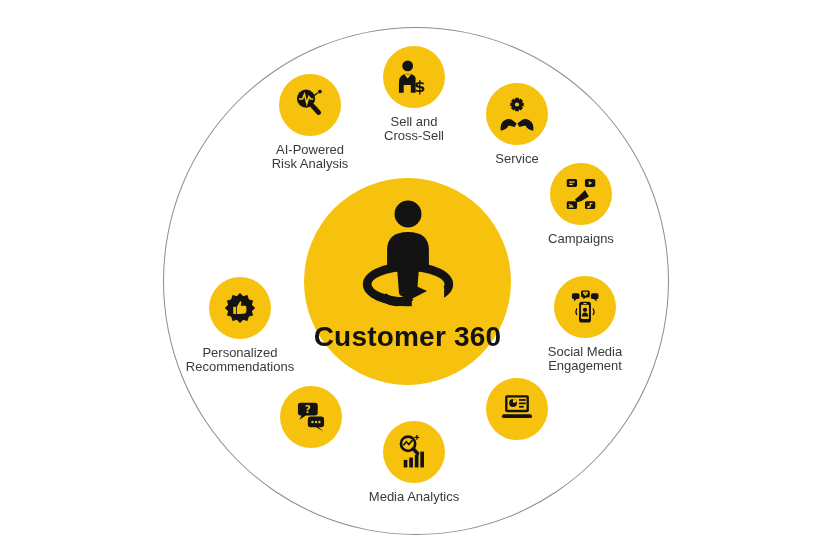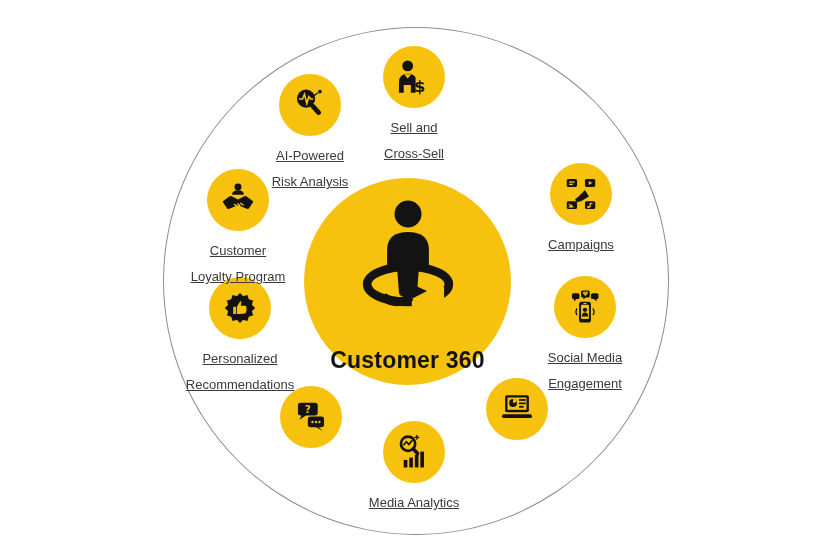--- a/index.html
+++ b/index.html
@@ -11,30 +11,30 @@
     position:absolute;left:163px;top:27px;width:506px;height:508px;
     border:1px solid #8d8d8d;border-radius:50%;box-sizing:border-box;background:#ffffff;
   }
   .center-hub{
     position:absolute;left:304px;top:178px;width:207px;height:207px;
     background:#F7C20E;border-radius:50%;
   }
   .center-hub svg{position:absolute;left:50%;top:16px;transform:translateX(-50%);}
   .center-title{
     position:absolute;top:143px;left:0;width:100%;text-align:center;
-    font-size:23px;font-weight:700;color:#131313;letter-spacing:0.2px;margin-top:26px;
+    font-size:28px;font-weight:700;color:#131313;letter-spacing:0.2px;
   }
   .node{position:absolute;width:170px;display:flex;flex-direction:column;align-items:center;}
   .bubble{
     width:62px;height:62px;border-radius:50%;background:#F7C20E;
     display:flex;align-items:center;justify-content:center;flex:0 0 auto;
   }
   .node-label{
     margin-top:7px;text-align:center;white-space:pre-line;
-    font-size:13px;line-height:26px;color:#3a3a3a;font-weight:400;text-decoration:underline;
+    font-size:13px;line-height:14px;color:#3a3a3a;font-weight:400;
   }
 </style>
 </head>
 <body>
 
 <div class="stage">
 
   <div class="outer-ring"></div>
 
   <div class="center-hub">
@@ -60,20 +60,37 @@
           <path d="M5 44 V31 Q5 20 16 20 Q24 20 26 25 L26 44 H20 V34 H11 V44 Z"></path>
         </g>
         <polygon points="11.5,20.5 16,26 20.5,20.5" fill="#F7C20E"></polygon>
         <text x="24" y="43" font-size="21" font-weight="bold" fill="#131313" font-family="'DejaVu Sans',sans-serif">$</text>
       </svg>
     </div>
     <div class="node-label">Sell and
 Cross-Sell</div>
   </div>
 
+  <div class="node" style="left:432px;top:83px;">
+    <div class="bubble">
+      <svg viewBox="0 0 48 48" width="38" height="38">
+        <g fill="#131313">
+          <rect x="21.7" y="3.5" width="4.6" height="17"></rect>
+          <rect x="21.7" y="3.5" width="4.6" height="17" transform="rotate(45 24 12)"></rect>
+          <rect x="21.7" y="3.5" width="4.6" height="17" transform="rotate(90 24 12)"></rect>
+          <rect x="21.7" y="3.5" width="4.6" height="17" transform="rotate(135 24 12)"></rect>
+          <circle cx="24" cy="12" r="6.8"></circle>
+          <circle cx="24" cy="12" r="2.6" fill="#F7C20E"></circle>
+          <path d="M3.5 45 Q2 35 9 31.5 Q15 28.8 20 33 L23.5 36 L21 40.5 L13.5 38.5 Q10.5 44 3.5 45 Z"></path>
+          <path d="M44.5 45 Q46 35 39 31.5 Q33 28.8 28 33 L24.5 36 L27 40.5 L34.5 38.5 Q37.5 44 44.5 45 Z"></path>
+        </g>
+      </svg>
+    </div>
+    <div class="node-label">Service</div>
+  </div>
 
   <div class="node" style="left:496px;top:163px;">
     <div class="bubble">
       <svg viewBox="0 0 48 48" width="38" height="38">
         <g fill="#131313">
           <rect x="6" y="5" width="13" height="10" rx="2"></rect>
           <rect x="29" y="5" width="13" height="10" rx="2"></rect>
           <rect x="6" y="33" width="13" height="10" rx="2"></rect>
           <rect x="29" y="33" width="13" height="10" rx="2"></rect>
           <polygon points="20,28 29,19 34,27 24,33"></polygon>
@@ -192,38 +209,20 @@
         <g fill="#F7C20E">
           <rect x="15.5" y="22.5" width="3.4" height="9"></rect>
           <path d="M20 31.5 L20 22.5 L23.8 16.2 Q24.8 14.5 25.8 16.4 L24.9 21.3 H30.6 Q32.6 21.6 31.8 23.6 Q33 24.7 31.9 26.2 Q32.8 27.5 31.5 28.7 Q32 30.6 30 31 Q27 31.8 20 31.5 Z"></path>
         </g>
       </svg>
     </div>
     <div class="node-label">Personalized
 Recommendations</div>
   </div>
 
-  <div class="node" style="left:153px;top:169px;">
-    <div class="bubble">
-      <svg viewBox="0 0 48 48" width="38" height="38">
-        <g fill="#131313">
-          <circle cx="24" cy="7.5" r="4.4"></circle>
-          <path d="M16.5 17.5 Q16.5 11.8 24 11.8 Q31.5 11.8 31.5 17.5 Z"></path>
-          <path d="M4.5 26 L13 19.5 Q14.5 18.5 16 19.3 L24 23.5 L32 19.3 Q33.5 18.5 35 19.5 L43.5 26 L38 34.5 Q36.8 36 35 35.2 L24 30.5 L13 35.2 Q11.2 36 10 34.5 Z"></path>
-        </g>
-        <g stroke="#F7C20E" stroke-width="1.7" stroke-linecap="round">
-          <line x1="19.5" y1="29.5" x2="22.5" y2="31.8"></line>
-          <line x1="23.5" y1="28.8" x2="26.5" y2="31.1"></line>
-          <line x1="27.5" y1="28.1" x2="30.5" y2="30.4"></line>
-        </g>
-      </svg>
-    </div>
-    <div class="node-label">Customer
-Loyalty Program</div>
-  </div>
 
   <div class="node" style="left:225px;top:74px;">
     <div class="bubble">
       <svg viewBox="0 0 48 48" width="38" height="38">
         <circle cx="19" cy="16" r="11.5" fill="#131313"></circle>
         <line x1="27.5" y1="25.5" x2="35" y2="33.5" stroke="#131313" stroke-width="6" stroke-linecap="round"></line>
         <circle cx="36.5" cy="7" r="2.4" fill="#131313"></circle>
         <polyline points="10,16.5 14.5,16.5 17,10.5 20,22 22.5,13.5 25,16.5 28,16.5" fill="none" stroke="#F7C20E" stroke-width="2"></polyline>
         <line x1="28" y1="13" x2="34" y2="8.5" stroke="#131313" stroke-width="1.8"></line>
       </svg>

